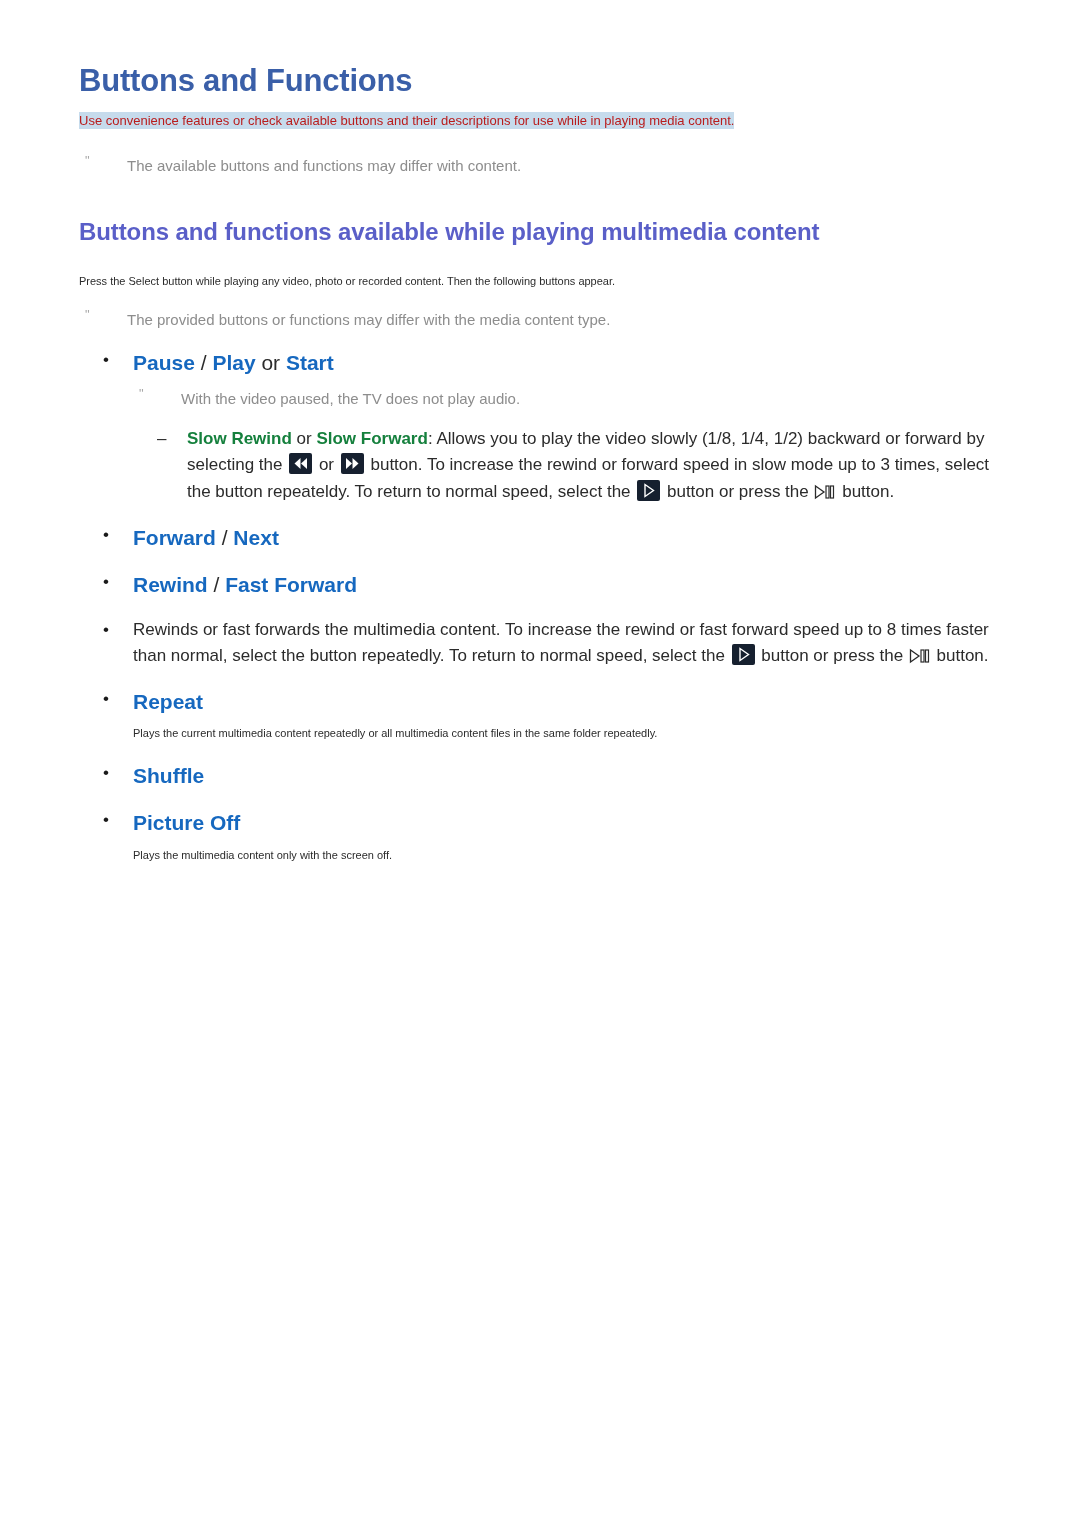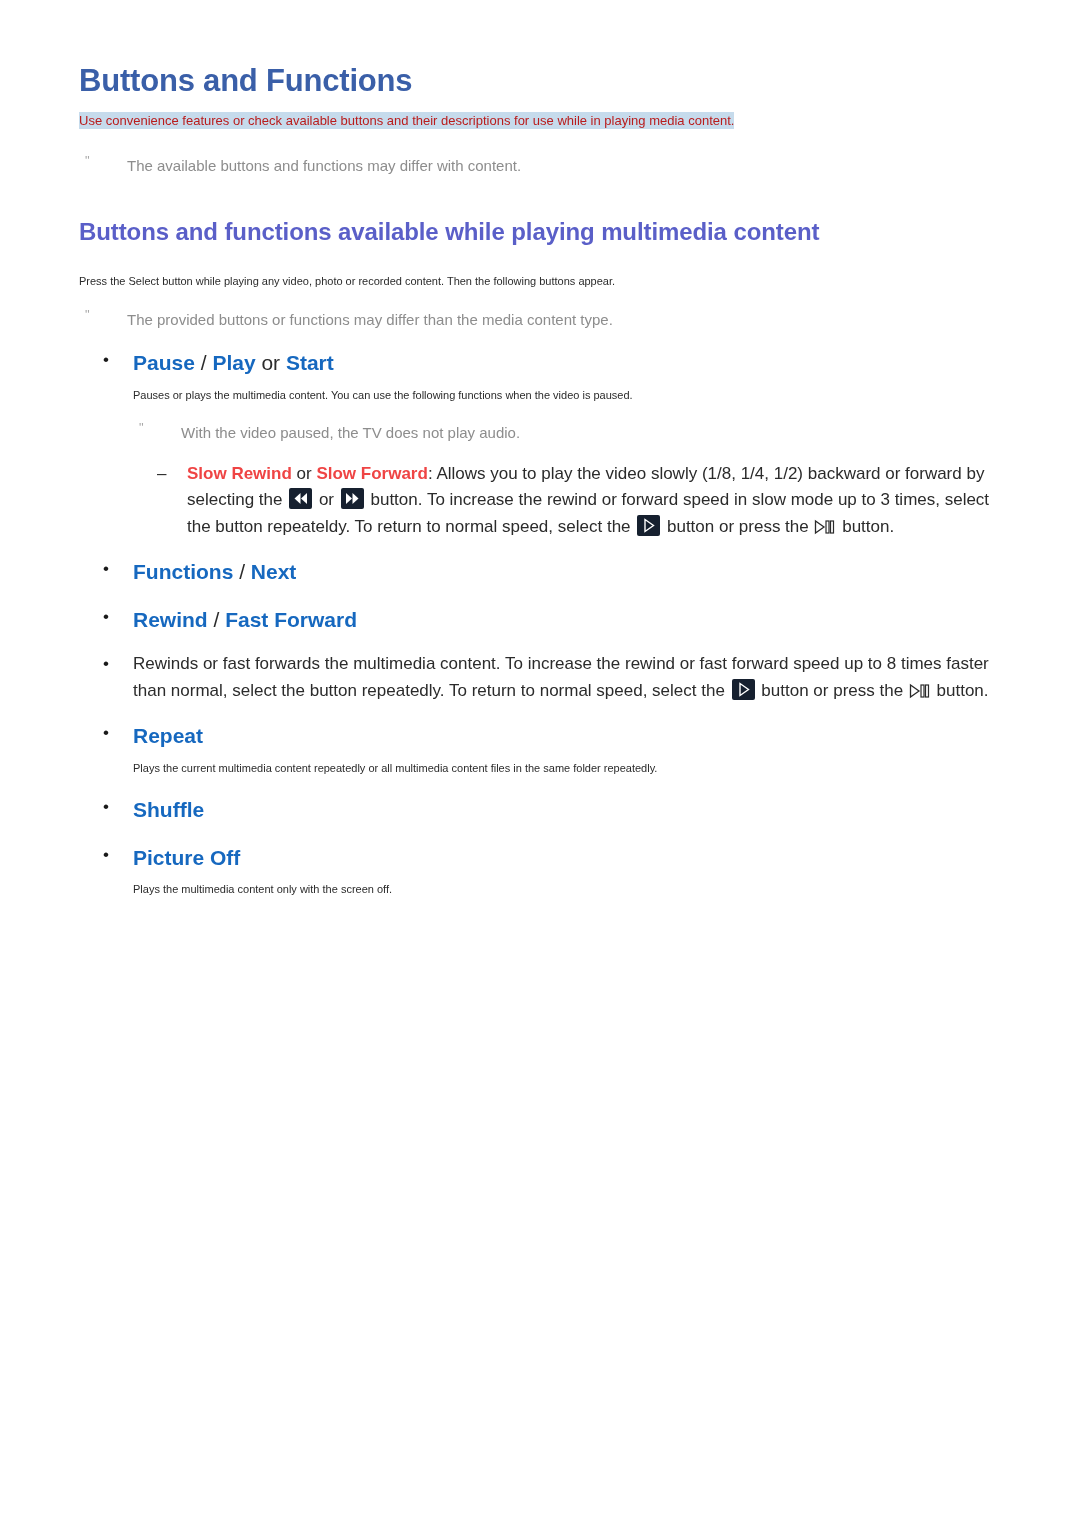--- a/index.html
+++ b/index.html
@@ -144,21 +144,21 @@
     font-size: 17px;
     color: #2b2b2b;
     line-height: 1.56;
   }
   .dash-text {
     flex: 1 1 auto;
     font-size: 17px;
     line-height: 1.56;
     color: #2b2b2b;
   }
-  .strong { font-weight: bold; color: #ef4444; }
+  .strong { font-weight: bold; color: #15803d; }
 
   
   .keybtn {
     display: inline-block;
     vertical-align: -4px;
     width: 23px;
     height: 21px;
     background: #16202f;
     border-radius: 2px;
     position: relative;
@@ -200,29 +200,28 @@
       <span class="note-mark">"</span>
       <span class="note-text">The available buttons and functions may differ with content.</span>
     </div>
 
     <h2 class="section-heading">Buttons and functions available while playing multimedia content</h2>
 
     <p class="body-para">Press the Select button while playing any video, photo or recorded content. Then the following buttons appear.</p>
 
     <div class="note">
       <span class="note-mark">"</span>
-      <span class="note-text">The provided buttons or functions may differ than the media content type.</span>
+      <span class="note-text">The provided buttons or functions may differ with the media content type.</span>
     </div>
 
     <div class="bullet-row">
       <span class="bullet-dot">•</span>
       <span class="bullet-label"><span>Pause</span><span class="sep"> / </span><span>Play</span><span class="plainword"> or </span><span>Start</span></span>
     </div>
 
-    <p class="body-para indent-para">Pauses or plays the multimedia content. You can use the following functions when the video is paused.</p>
 
     <div class="note" style="margin-left:54px;">
       <span class="note-mark">"</span>
       <span class="note-text">With the video paused, the TV does not play audio.</span>
     </div>
 
     <div class="dash-row" style="margin-left:54px;">
       <span class="dash-mark">–</span>
       <span class="dash-text"><span class="strong">Slow Rewind</span><span> or </span><span class="strong">Slow Forward</span><span>: Allows you to play the video slowly (1/8, 1/4, 1/2) backward or forward by selecting the </span><span class="keybtn"><svg viewBox="0 0 23 21">
               <polygon points="11.5,5 11.5,16 5.5,10.5" fill="#ffffff"></polygon>
@@ -234,21 +233,21 @@
               <polygon points="8,4.5 8,16.5 16.5,10.5" fill="none" stroke="#ffffff" stroke-width="1.4"></polygon>
             </svg></span><span> button or press the </span><span class="playpause-glyph"><svg viewBox="0 0 22 16">
               <polygon points="1.5,2 1.5,14 10,8" fill="none" stroke="#2b2b2b" stroke-width="1.3"></polygon>
               <rect x="12" y="2" width="3" height="12" fill="none" stroke="#2b2b2b" stroke-width="1.2"></rect>
               <rect x="16.5" y="2" width="3" height="12" fill="none" stroke="#2b2b2b" stroke-width="1.2"></rect>
             </svg></span><span> button.</span></span>
     </div>
 
     <div class="bullet-row">
       <span class="bullet-dot">•</span>
-      <span class="bullet-label"><span>Functions</span><span class="sep"> / </span><span>Next</span></span>
+      <span class="bullet-label"><span>Forward</span><span class="sep"> / </span><span>Next</span></span>
     </div>
 
 
     <div class="bullet-row">
       <span class="bullet-dot">•</span>
       <span class="bullet-label"><span>Rewind</span><span class="sep"> / </span><span>Fast Forward</span></span>
     </div>
 
     <div class="bullet-para-row">
       <span class="bullet-dot">•</span>

